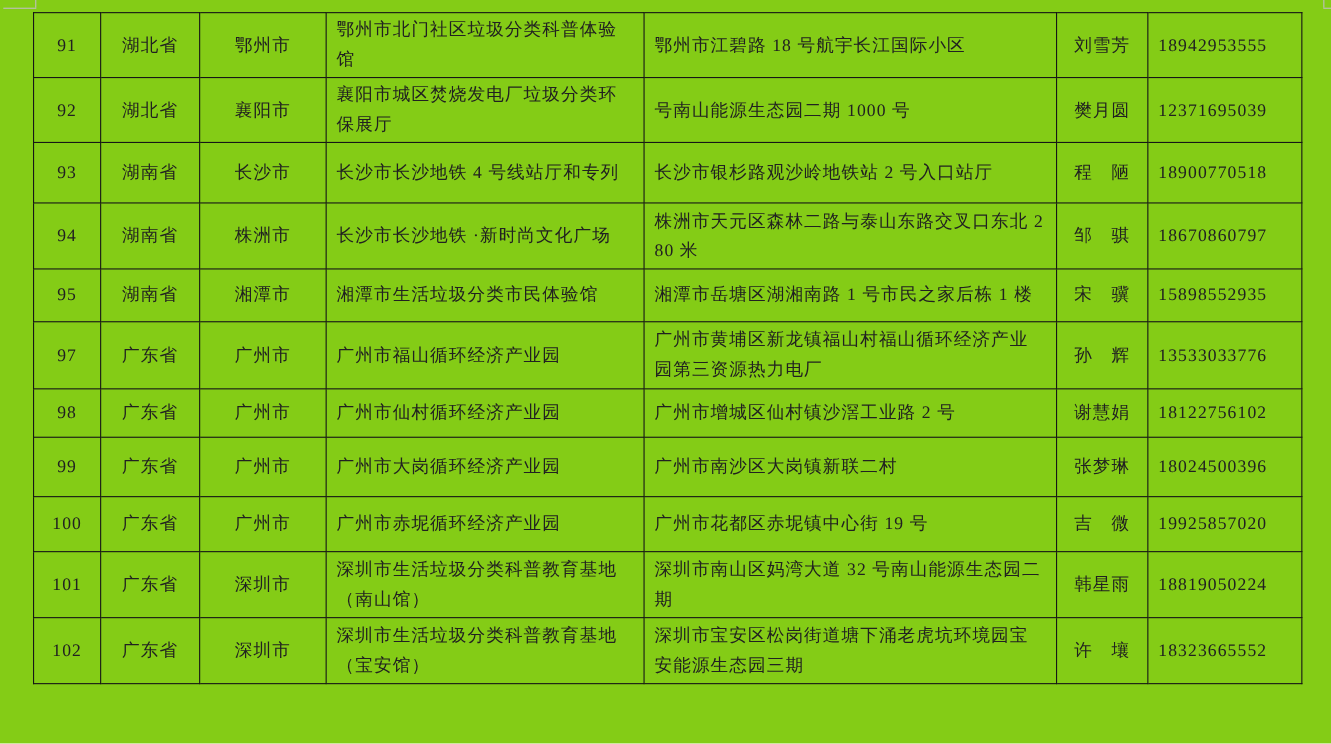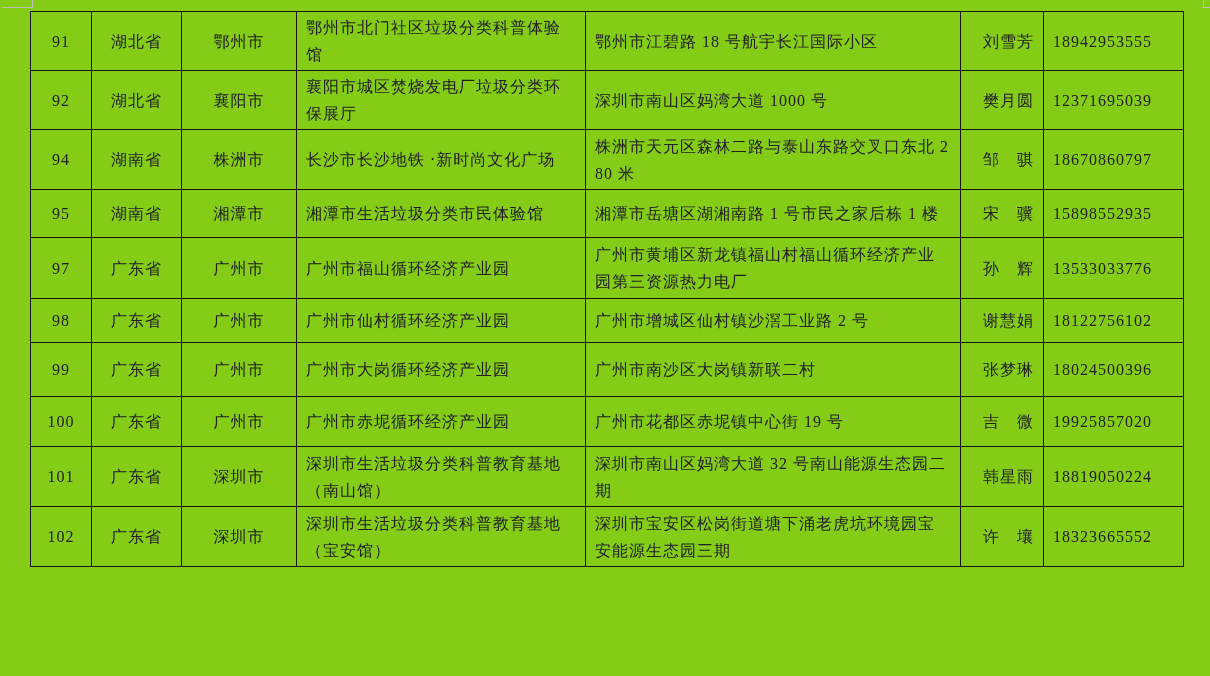--- a/index.html
+++ b/index.html
@@ -51,21 +51,21 @@
     padding: 2px 2px;
   }
   td.c-prov, td.c-city {
     text-align: center;
     padding: 2px 4px;
   }
   td.c-name, td.c-addr {
     text-align: left;
   }
   td.c-contact {
-    text-align: right;
+    text-align: center;
     padding: 2px 4px;
   }
   td.c-phone {
     text-align: left;
     letter-spacing: 0.5px;
     padding: 2px 8px;
   }
 </style>
 </head>
 <body>
@@ -95,23 +95,32 @@
       <td class="c-name">鄂州市北门社区垃圾分类科普体验馆</td>
       <td class="c-addr">鄂州市江碧路 18 号航宇长江国际小区</td>
       <td class="c-contact">刘雪芳</td>
       <td class="c-phone">18942953555</td>
     </tr>
         <tr style="height: 57px;">
       <td class="c-no">92</td>
       <td class="c-prov">湖北省</td>
       <td class="c-city">襄阳市</td>
       <td class="c-name">襄阳市城区焚烧发电厂垃圾分类环保展厅</td>
-      <td class="c-addr">深圳市南山区妈湾大道 1000 号</td>
+      <td class="c-addr">号南山能源生态园二期 1000 号</td>
       <td class="c-contact">樊月圆</td>
       <td class="c-phone">12371695039</td>
+    </tr>
+        <tr style="height: 55px;">
+      <td class="c-no">93</td>
+      <td class="c-prov">湖南省</td>
+      <td class="c-city">长沙市</td>
+      <td class="c-name">长沙市长沙地铁 4 号线站厅和专列</td>
+      <td class="c-addr">长沙市银杉路观沙岭地铁站 2 号入口站厅</td>
+      <td class="c-contact">程　陋</td>
+      <td class="c-phone">18900770518</td>
     </tr>
         <tr style="height: 60px;">
       <td class="c-no">94</td>
       <td class="c-prov">湖南省</td>
       <td class="c-city">株洲市</td>
       <td class="c-name">长沙市长沙地铁 ·新时尚文化广场</td>
       <td class="c-addr">株洲市天元区森林二路与泰山东路交叉口东北 280 米</td>
       <td class="c-contact">邹　骐</td>
       <td class="c-phone">18670860797</td>
     </tr>

